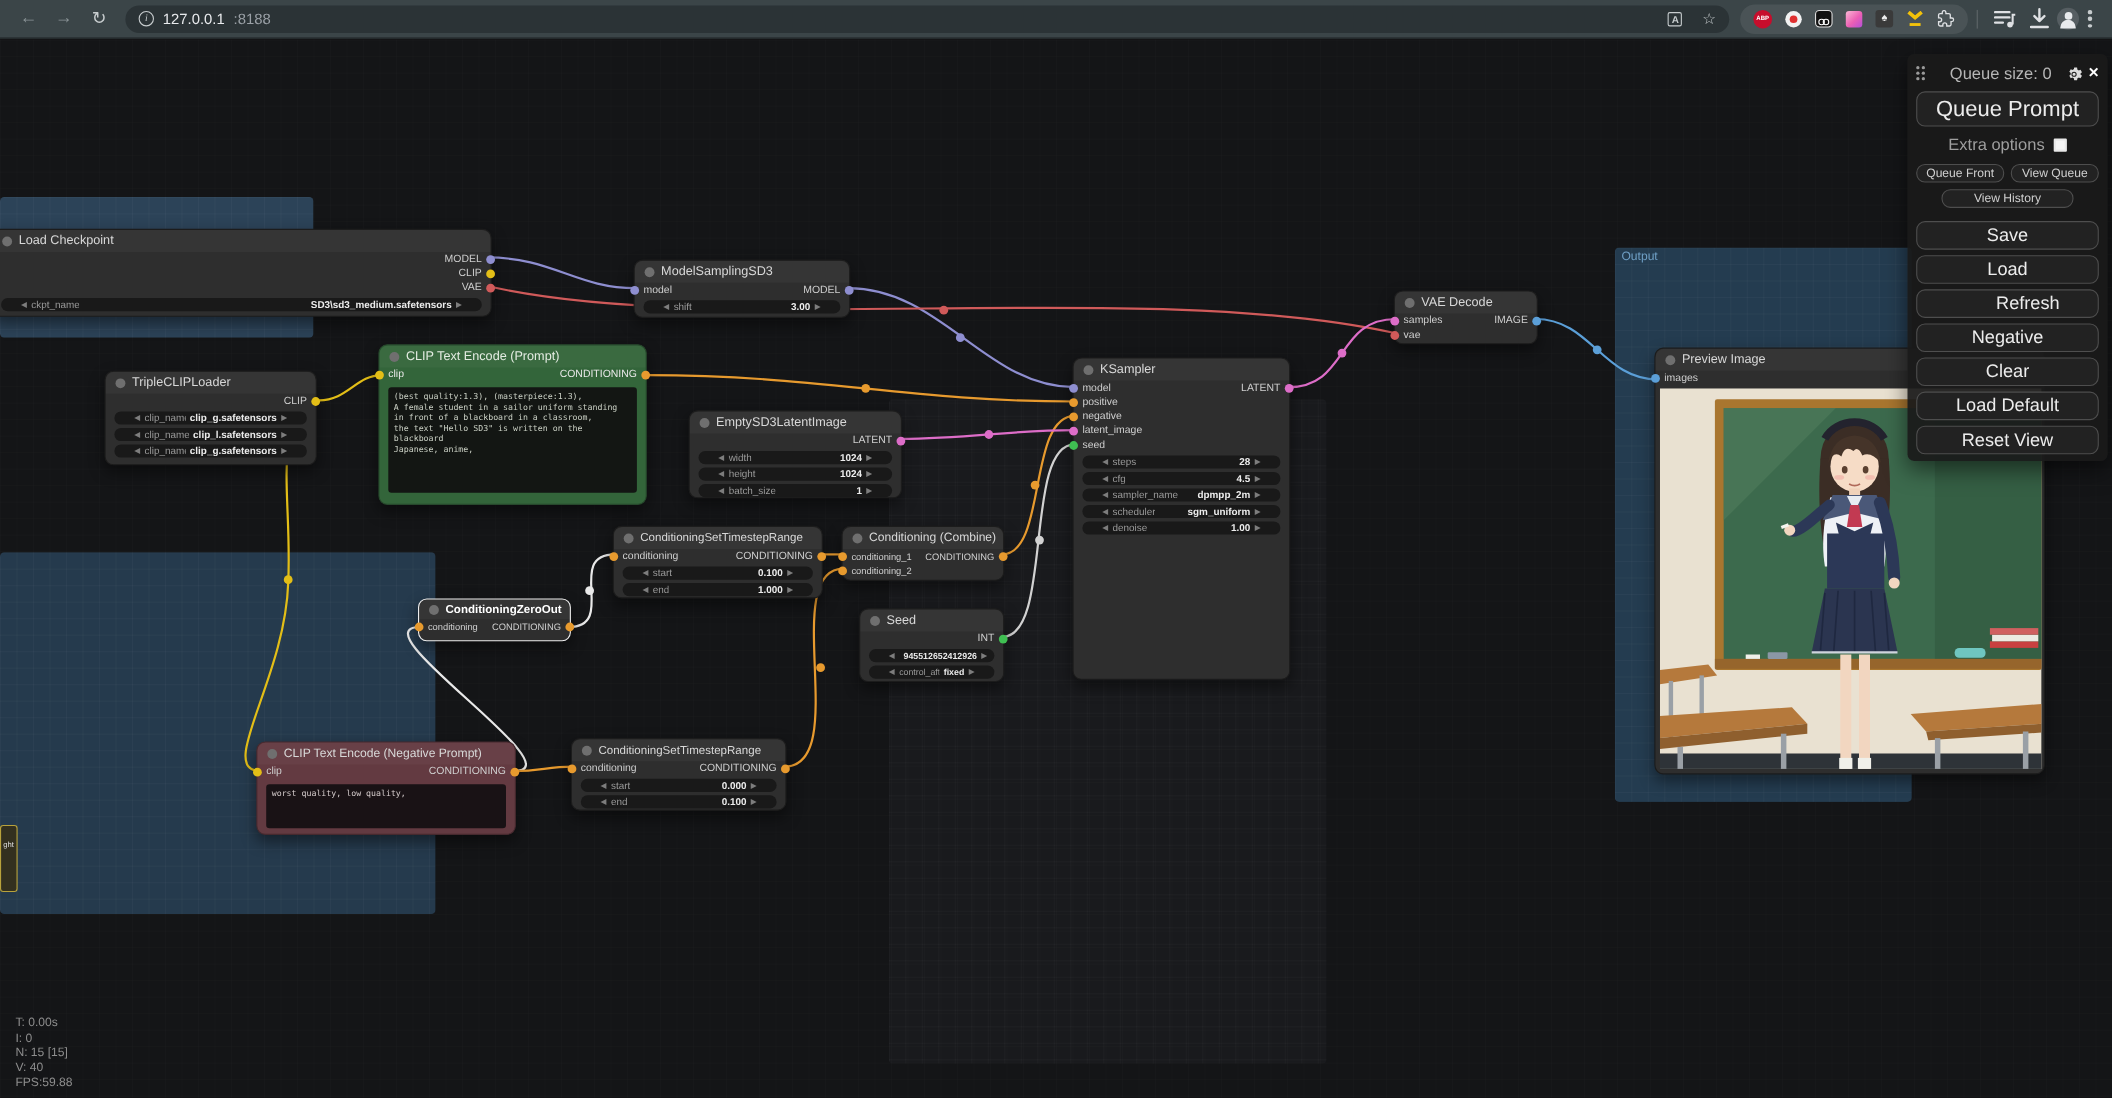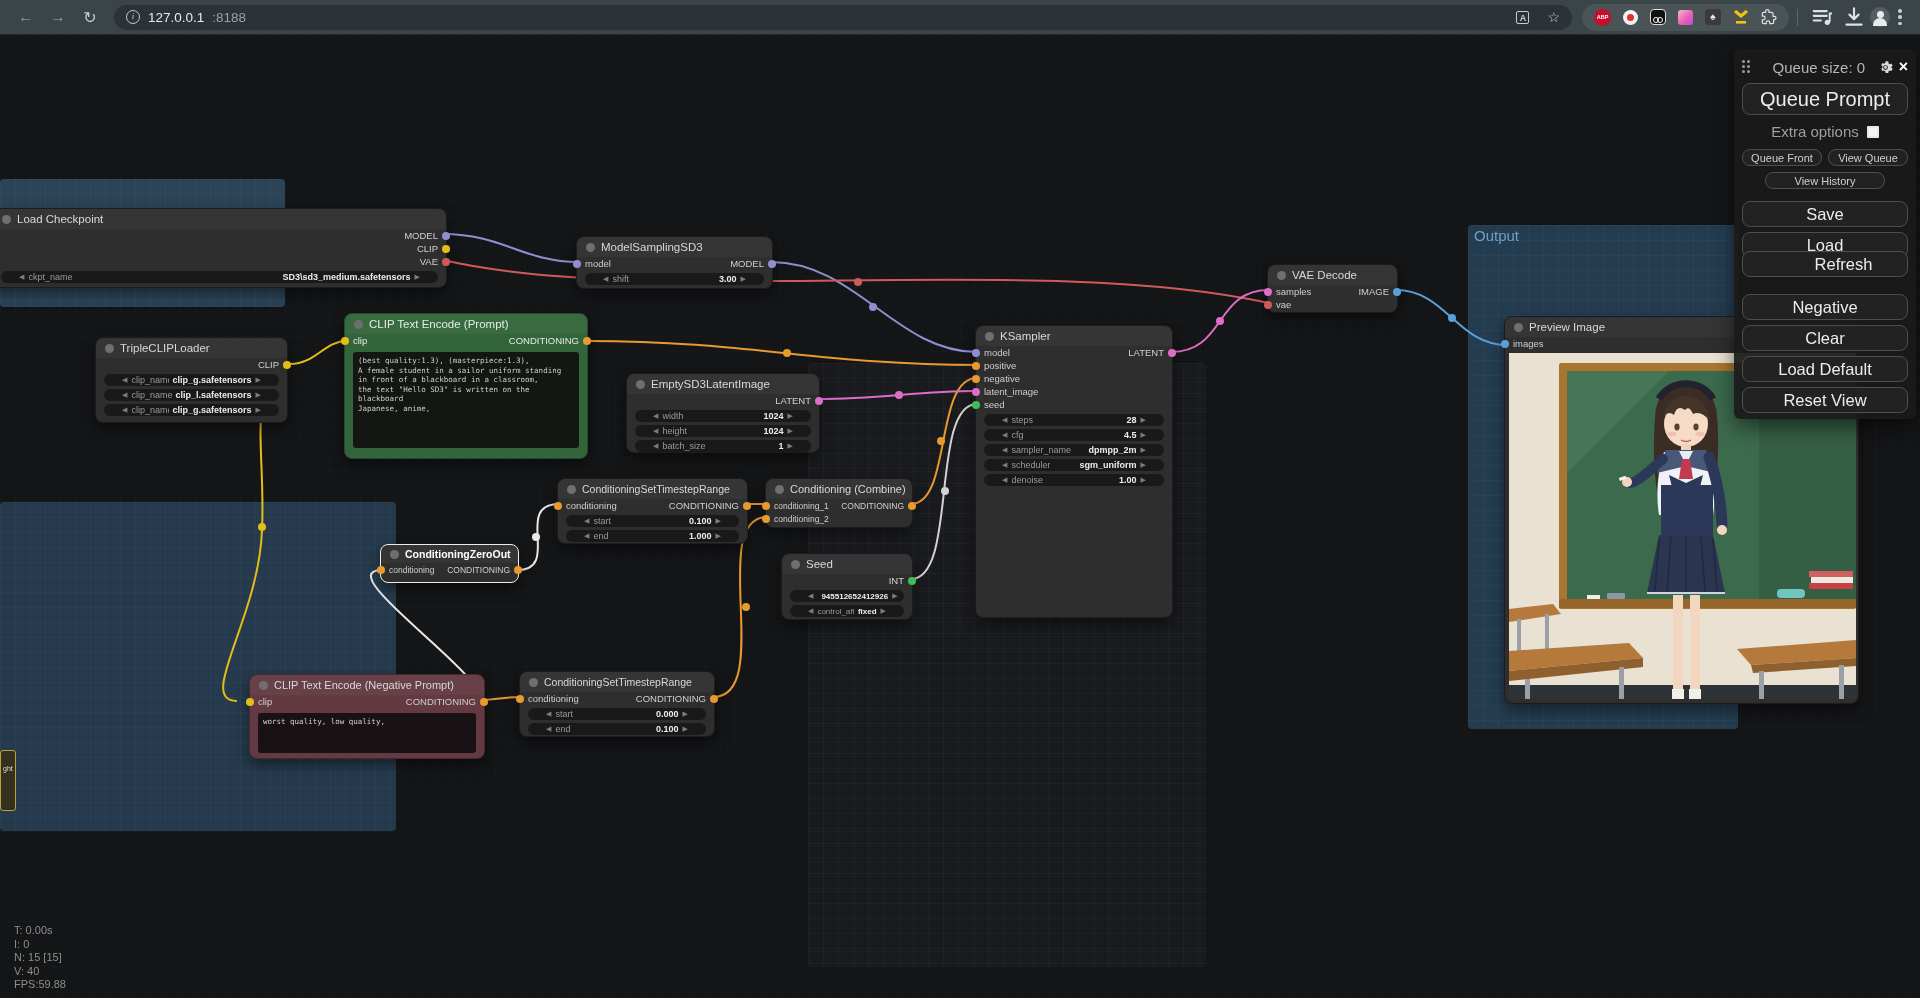--- a/index.html
+++ b/index.html
@@ -56,21 +56,21 @@
             background-image:
               linear-gradient(rgba(255,255,255,.012) 1px, transparent 1px),
               linear-gradient(90deg, rgba(255,255,255,.012) 1px, transparent 1px);
             background-size:15px 15px; overflow:hidden; }
 
   .group { position:absolute; border-radius:4px;
            background-image:
              linear-gradient(rgba(255,255,255,.028) 1px, transparent 1px),
              linear-gradient(90deg, rgba(255,255,255,.028) 1px, transparent 1px);
            background-size:15px 15px; }
-  .group-title { height:21px; font-size:15px; color:#6f9fc5; padding:2px 0 0 6px; }
+  .group-title { height:21px; font-size:11px; color:#6f9fc5; padding:2px 0 0 6px; }
 
   .wires { position:absolute; left:0; top:0; z-index:2; }
   .w { fill:none; stroke-width:2; }
   .w.yellow{stroke:#e3be17;} .w.purple{stroke:#8e8ed0;} .w.red{stroke:#d05a5a;}
   .w.orange{stroke:#e79a2e;} .w.pink{stroke:#dd6dc8;} .w.white{stroke:#e9e9e9;}
   .w.lgray{stroke:#d2d2d2;} .w.blue{stroke:#5b9fd8;}
 
   
   .node { position:absolute; background:#2e2e2e; border:1px solid #1c1c1c; border-radius:8px;
           box-shadow:0 6px 14px rgba(0,0,0,.45); z-index:5; color:#d6d6d6; }
@@ -92,21 +92,21 @@
             margin:3px 8px 0; padding:0 18px; font-size:9px; gap:4px; }
   .warr { color:#7d7d7d; font-size:7px; flex:none; }
   .wlabel { color:#9a9a9a; white-space:nowrap; overflow:hidden; }
   .wvalue { margin-left:auto; color:#ececec; font-weight:bold; white-space:nowrap; }
   .prompt-area { margin:5px 8px; background:#131613; border-radius:3px; color:#ccd2c6;
                  font:7.5px/9.5px "DejaVu Sans Mono", monospace; padding:4px 5px;
                  white-space:pre-wrap; overflow:hidden; }
   .node.green { background:#33653a; border-color:#27482c; }
   .node.green .ntitle { color:#e4ece2; }
   .node.green .srow { color:#e8e8e8; }
-  .node.red { background:#633a41; border-color:#46292e;margin-left:16px; }
+  .node.red { background:#633a41; border-color:#46292e; }
   .node.red .prompt-area { background:#191215; color:#d8cfcf; }
   .node.selected { border:1.5px solid #ededed; }
   .node.selected .ntitle { color:#fff; font-weight:bold; }
 
   .stats { position:absolute; left:14px; top:888px; font-size:11px; line-height:13.5px;
            color:#8d8d8d; z-index:3; }
 
   .fragment { position:absolute; left:0; top:714px; width:16px; height:61px; background:#33301f;
               border:1px solid #b8a23c; border-radius:3px; z-index:5; color:#ddd;
               font-size:7px; padding:14px 2px; overflow:hidden; }
@@ -698,21 +698,21 @@
     <div class="q-extra">
       <span>Extra options</span>
       <span class="q-check"></span>
     </div>
     <div class="qbtn q-small" style="left:8px; top:100px; width:80px;">Queue Front</div>
     <div class="qbtn q-small" style="left:94px; top:100px; width:80px;">View Queue</div>
     <div class="qbtn q-small" style="left:31px; top:123px; width:120px;">View History</div>
     <div class="q-actions">
       <div class="qbtn" style="top:152px;">Save</div>
       <div class="qbtn" style="top:183px;">Load</div>
-      <div class="qbtn" style="top:202px;padding-left:37px;">Refresh</div>
+      <div class="qbtn" style="top:214px;padding-left:37px;">Refresh</div>
       <div class="qbtn" style="top:245px;">Negative</div>
       <div class="qbtn" style="top:276px;">Clear</div>
       <div class="qbtn" style="top:307px;">Load Default</div>
       <div class="qbtn" style="top:338px;">Reset View</div>
     </div>
   </div>
 
 </div>
 
 </body></html>

